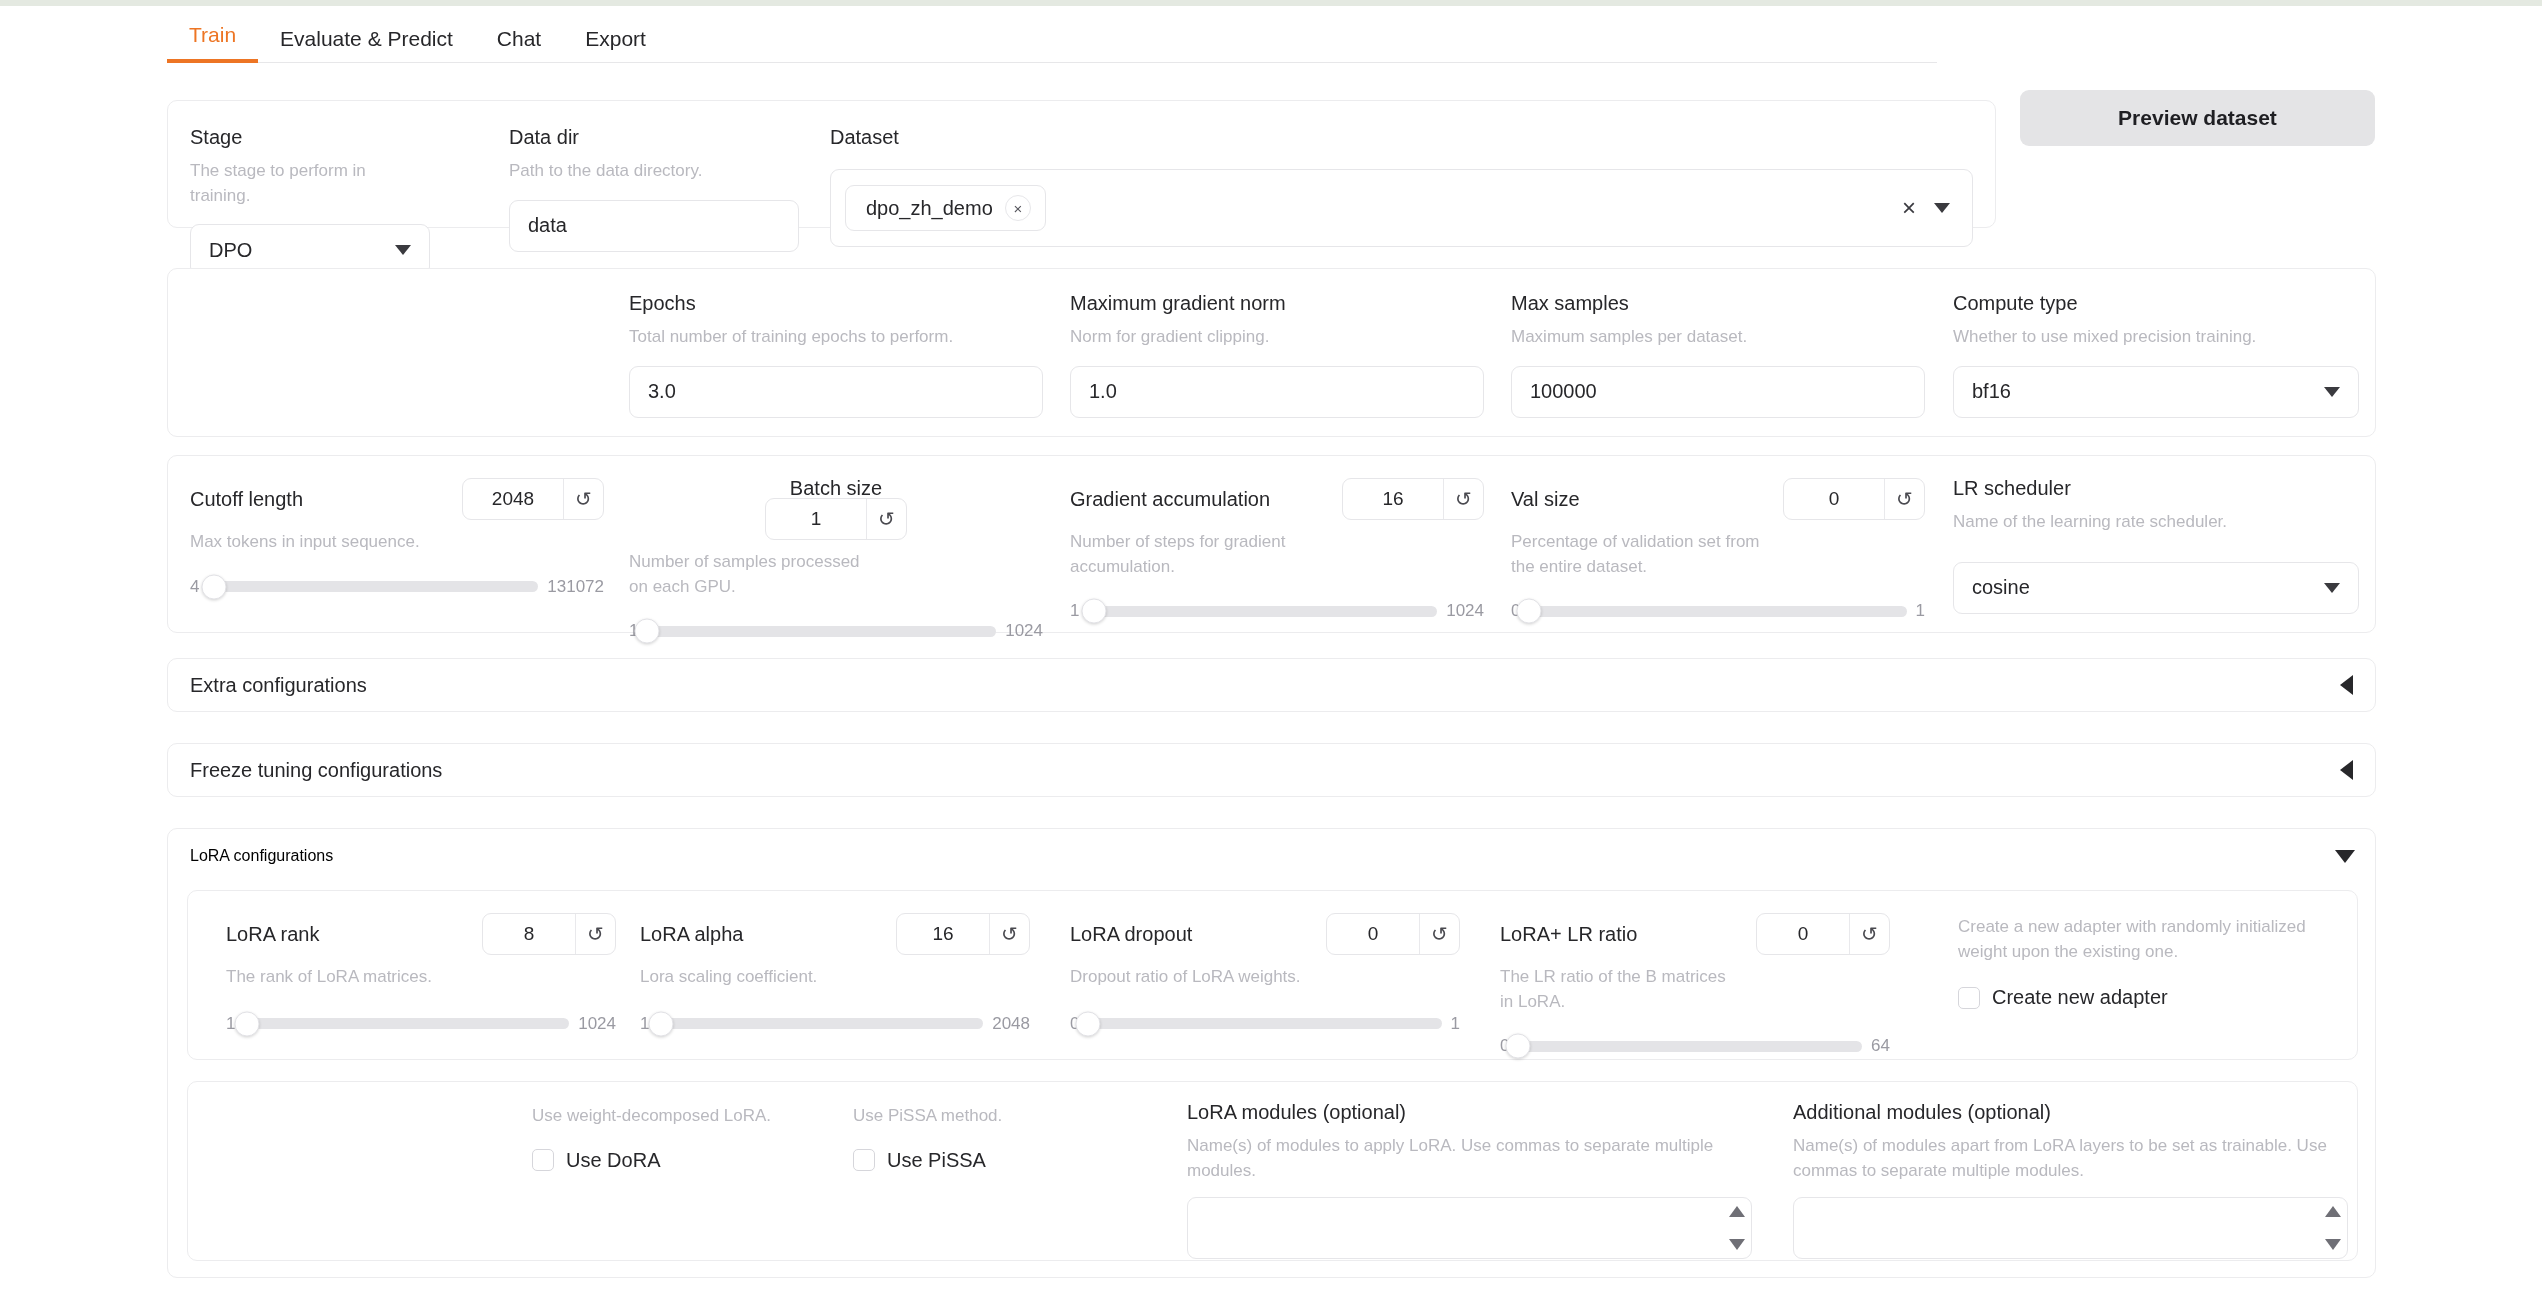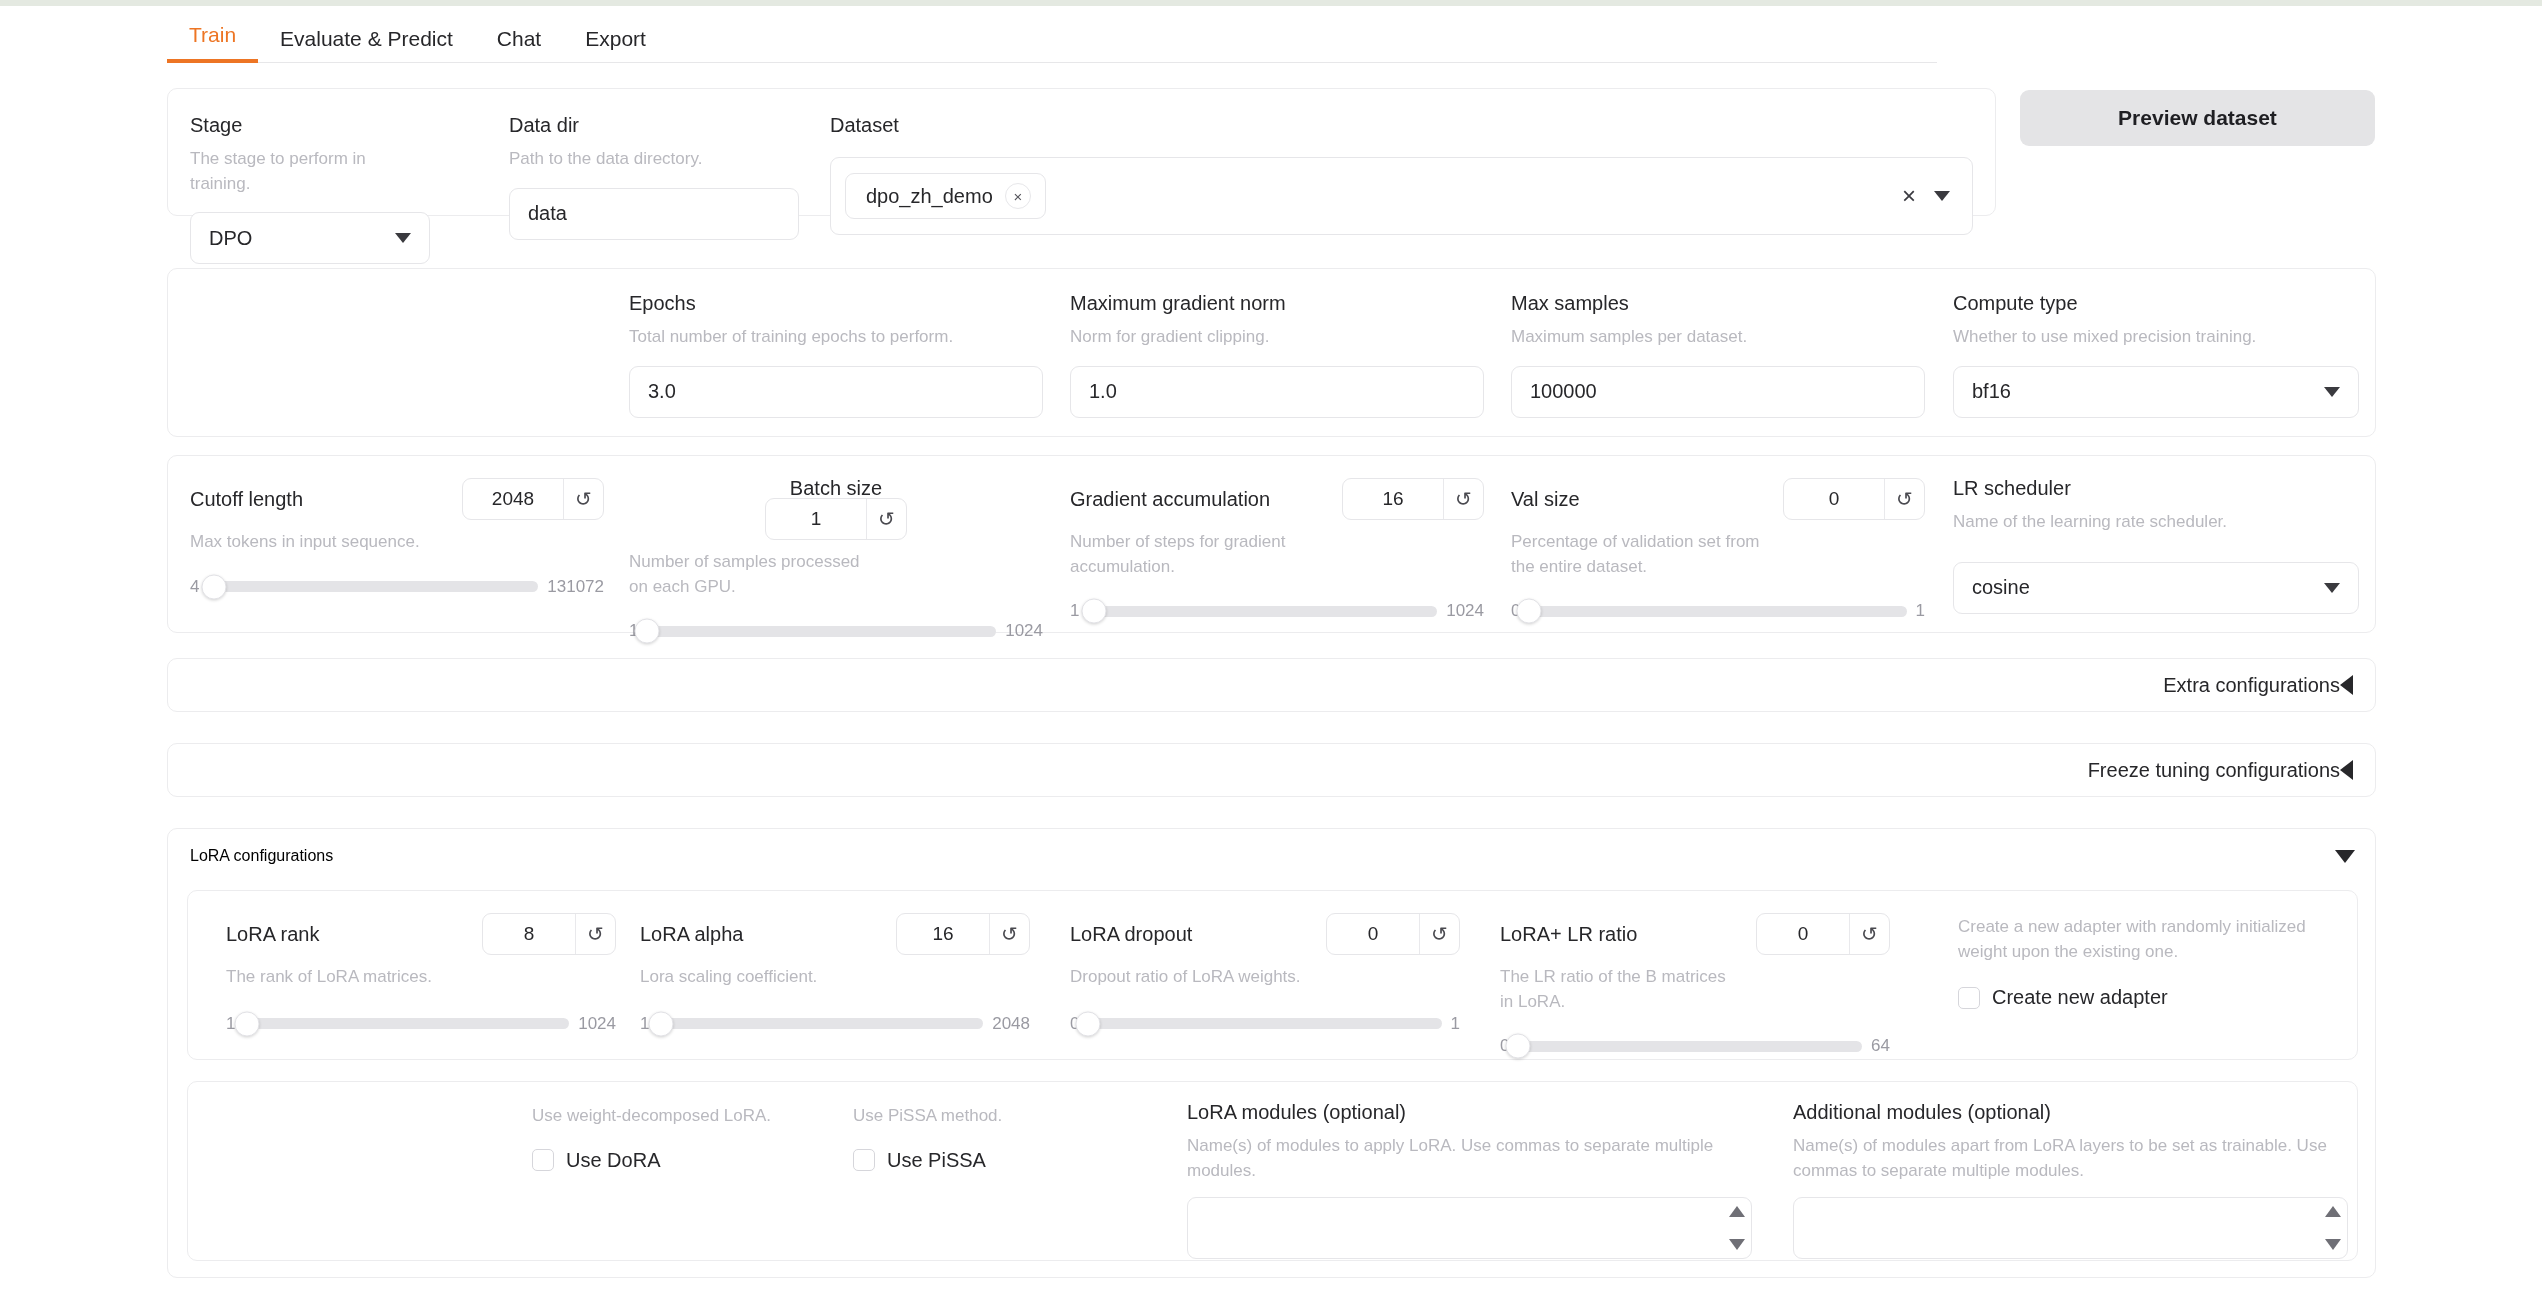--- a/index.html
+++ b/index.html
@@ -105,21 +105,21 @@
   .cbox {
     width: 22px; height: 22px; border: 1px solid #d6d6db; border-radius: 5px;
     background: #fff; cursor: pointer; flex: none;
   }
   .cblabel { font-size: 20px; color: #27272a; }
 
   
   .acc {
     position: absolute; left: 167px; width: 2209px; height: 54px;
     border: 1px solid #ececee; border-radius: 10px; background: #fff;
-    display: flex; align-items: center; justify-content: flex-end;
+    display: flex; align-items: center; justify-content: space-between;
     padding: 0 22px 0 22px; cursor: pointer;
   }
   .acc .acctitle { font-size: 20px; color: #27272a; }
   .tri-left {
     width: 0; height: 0; border-top: 10px solid transparent;
     border-bottom: 10px solid transparent; border-right: 13px solid #27272a;
   }
   .tri-down {
     width: 0; height: 0; border-left: 10px solid transparent;
     border-right: 10px solid transparent; border-top: 13px solid #27272a;
@@ -164,21 +164,21 @@
 <div class="tabbar">
   <div class="tabbar-line"></div>
   <div class="tabs">
     <div class="tab active">Train</div>
     <div class="tab">Evaluate &amp; Predict</div>
     <div class="tab">Chat</div>
     <div class="tab">Export</div>
   </div>
 </div>
 
-<div class="panel" style="left:167px; top:88px; width:1829px; height:128px;">
+<div class="panel" style="left:167px; top:100px; width:1829px; height:128px;">
 
   <div style="position:absolute; left:22px; top:26px; width:240px;">
     <div class="lbl">Stage</div>
     <div class="desc" style="margin-top:12px;">The stage to perform in training.</div>
     <div class="selbox" style="height:52px; margin-top:16px; width:240px;">
       <span>DPO</span>
       <span class="caret-dn"></span>
     </div>
   </div>
 

